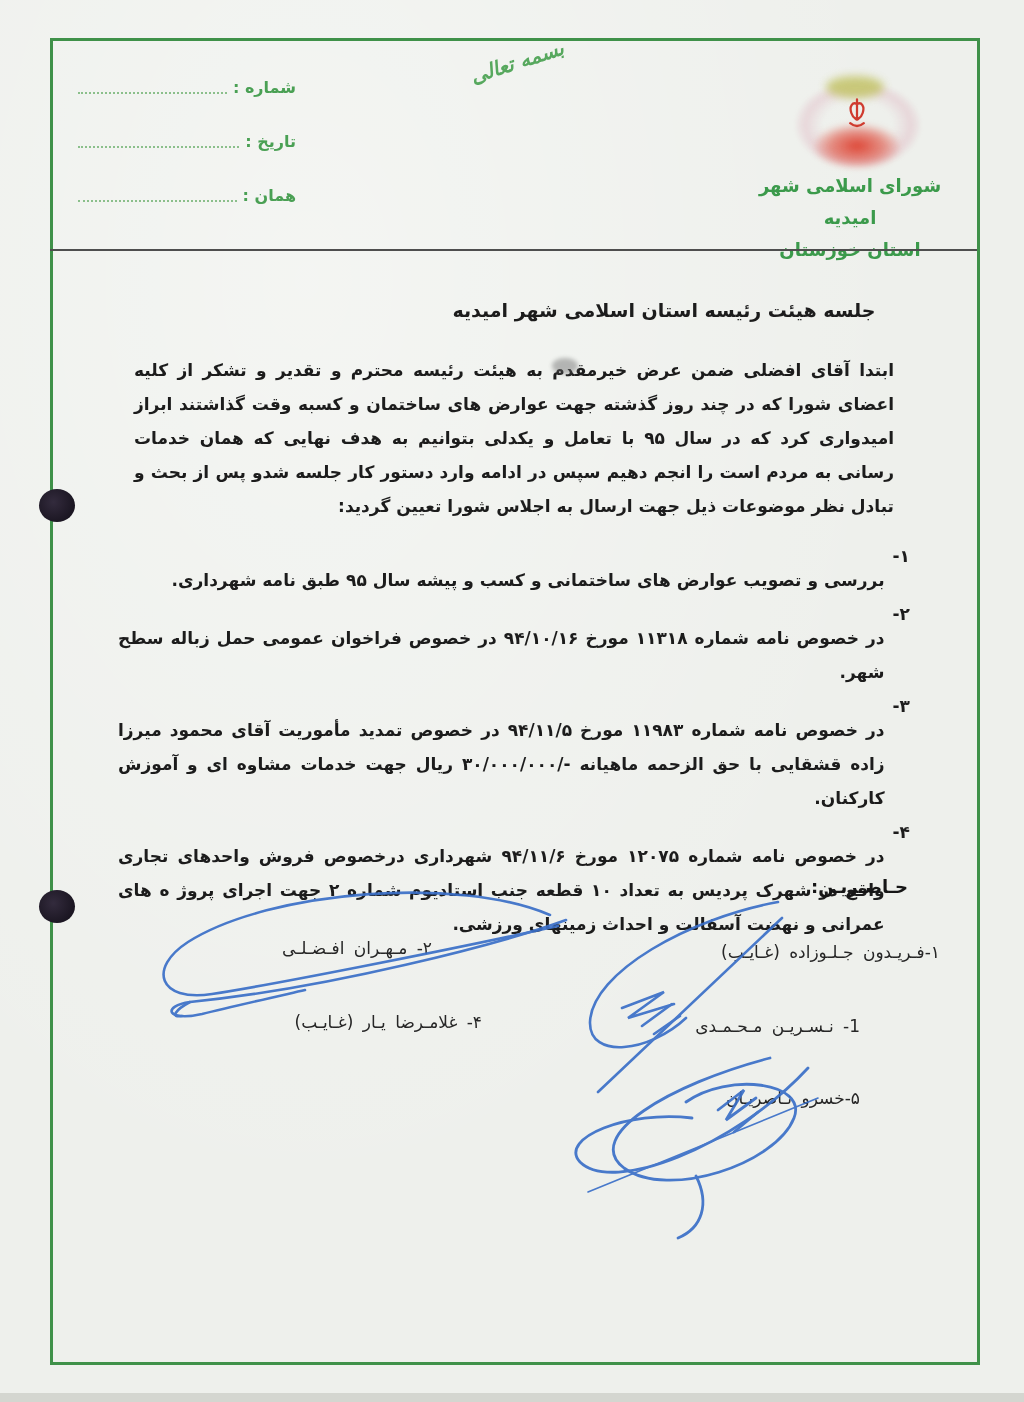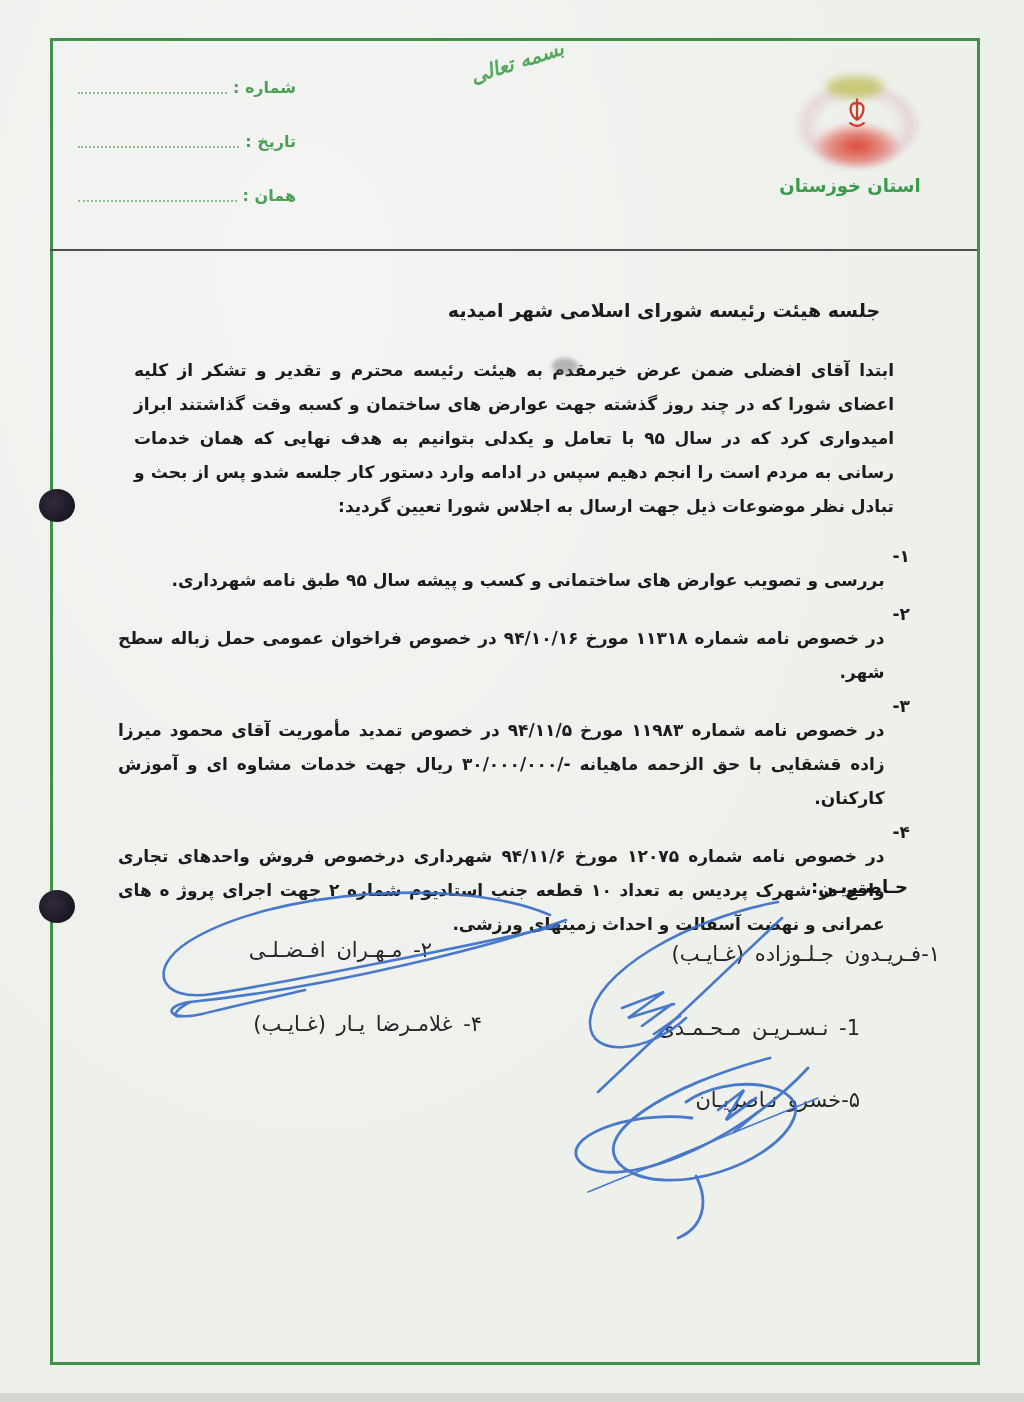--- a/index.html
+++ b/index.html
@@ -52,21 +52,21 @@
   .para1{text-indent:34px;margin:0;}
   .para2{margin:16px;}
   .list{margin-top:0;}
   .li{display:flex;}
   .li .num{white-space:nowrap;margin-left:8px;}
   .li .txt{flex:1;text-align:justify;margin-top:24px;}
 
   .attendees-heading{position:absolute;right:116px;top:876px;direction:rtl;
     color:#161616;font-size:18px;font-weight:bold;}
   .name{position:absolute;direction:rtl;white-space:nowrap;color:#262626;
-    font-size:21px;word-spacing:4px;}
+    font-size:17px;word-spacing:4px;}
   .name.n1{right:84px;top:942px;}
   .name.n2{right:592px;top:938px;}
   .name.n3{right:164px;top:1016px;}
   .name.n4{right:542px;top:1012px;}
   .name.n5{right:164px;top:1088px;}
 
   .sig-layer{position:absolute;left:130px;top:860px;width:760px;height:390px;pointer-events:none;}
   .smudge{position:absolute;left:552px;top:358px;width:26px;height:16px;border-radius:50%;
     background:#6a6a6a;filter:blur(2px);opacity:.45;}
 </style>
@@ -97,30 +97,31 @@
   <div class="logo">
     <div class="ornament"></div>
     <div class="wreath"></div>
     <div class="red-blob"></div>
     <svg class="emblem" viewBox="0 0 24 30">
       <path d="M12 3 v18 M12 7 C 8 5 5 9 7 15 C 8 19 11 20 12 21 M12 7 C 16 5 19 9 17 15 C 16 19 13 20 12 21 M6 24 q6 5 12 0" stroke="#cf3b2f" fill="none" stroke-width="2" stroke-linecap="round"></path>
     </svg>
   </div>
 
   <div class="org">
+    <div>شورای اسلامی شهر امیدیه</div>
     <div>استان خوزستان</div>
   </div>
 
   <div class="divider"></div>
 
   <div class="hole h1"></div>
   <div class="hole h2"></div>
 
   <div class="doc">
-    <div class="doc-title">جلسه هیئت رئیسه شورای اسلامی شهر امیدیه</div>
+    <div class="doc-title">جلسه هیئت رئیسه استان اسلامی شهر امیدیه</div>
     <p class="para2">ابتدا آقای افضلی ضمن عرض خیرمقدم به هیئت رئیسه محترم و تقدیر و تشکر از کلیه اعضای شورا که در چند روز گذشته جهت عوارض های ساختمان و کسبه وقت گذاشتند ابراز امیدواری کرد که در سال ۹۵ با تعامل و یکدلی بتوانیم به هدف نهایی که همان خدمات رسانی به مردم است را انجم دهیم سپس در ادامه وارد دستور کار جلسه شدو پس از بحث و تبادل نظر موضوعات ذیل جهت ارسال به اجلاس شورا تعیین گردید:</p>
     <div class="list">
       <div class="li">
         <span class="num">۱-</span>
         <span class="txt">بررسی و تصویب عوارض های ساختمانی و کسب و پیشه سال ۹۵ طبق نامه شهرداری.</span>
       </div>
       <div class="li">
         <span class="num">۲-</span>
         <span class="txt">در خصوص نامه شماره ۱۱۳۱۸ مورخ ۹۴/۱۰/۱۶ در خصوص فراخوان عمومی حمل زباله سطح شهر.</span>
       </div>

